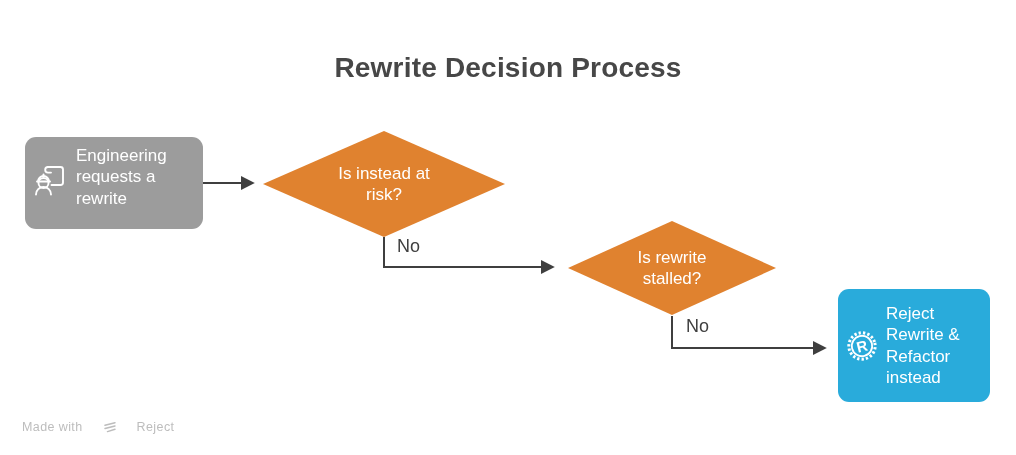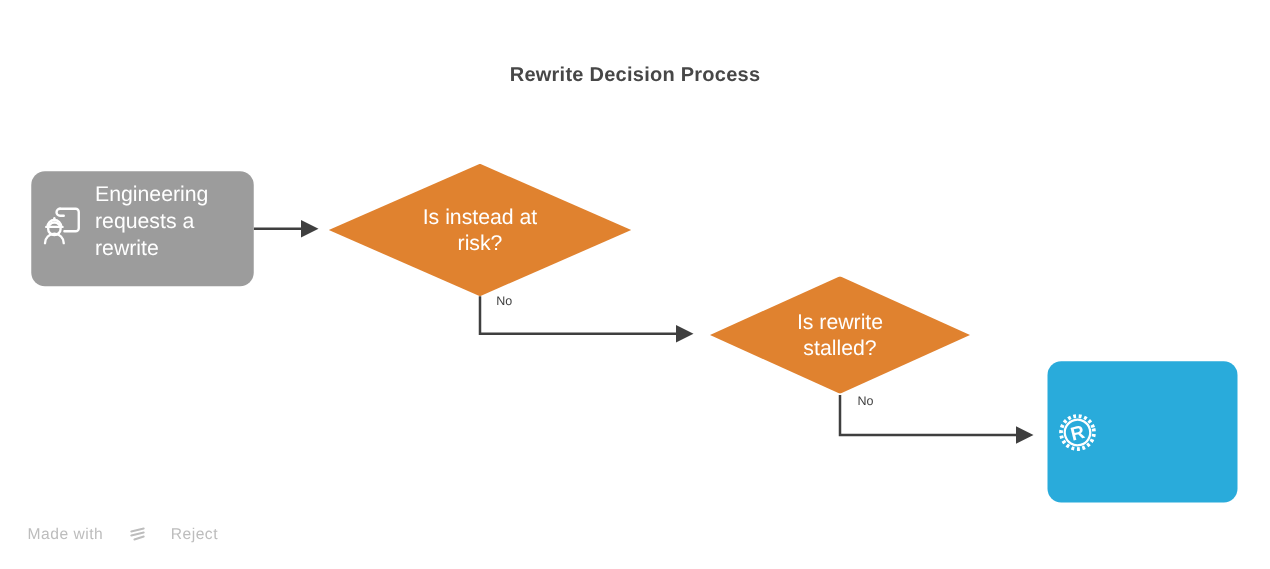--- a/index.html
+++ b/index.html
@@ -9,21 +9,21 @@
   }
   *{margin:0;padding:0;box-sizing:border-box;}
   html,body{background:#fff;}
   body{font-family:"Liberation Sans", sans-serif;}
   .canvas{
     position:relative;width:1016px;height:455px;background:var(--bg);
     overflow:hidden;
   }
   .title{
     position:absolute;left:0;top:52px;width:1016px;text-align:center;
-    font-size:16px;font-weight:700;color:var(--titleText);letter-spacing:.2px;
+    font-size:28px;font-weight:700;color:var(--titleText);letter-spacing:.2px;
   }
   .node{position:absolute;display:flex;align-items:center;color:var(--nodeText);}
   .rect{border-radius:11px;}
   .start{
     left:25px;top:137px;width:178px;height:92px;background:var(--gray);
     padding:0 10px 12px 8px;gap:7px;
   }
   .end{
     left:838px;top:289px;width:152px;height:113px;background:var(--blue);
     padding:0 8px 0 7px;gap:7px;
@@ -36,21 +36,21 @@
   .d1{left:263px;top:131px;width:242px;height:106px;}
   .d2{left:568px;top:221px;width:208px;height:94px;}
   .d1 .node-label{max-width:128px;}
   .d2 .node-label{max-width:104px;}
   .icon{flex:0 0 auto;display:flex;align-items:center;justify-content:center;}
   .connectors{
     position:absolute;left:0;top:0;width:1016px;height:455px;
     color:var(--connector);pointer-events:none;
   }
   .edge-label{
-    position:absolute;font-size:10px;color:var(--labelText);line-height:1;
+    position:absolute;font-size:18px;color:var(--labelText);line-height:1;
   }
   .no1{left:397px;top:237px;}
   .no2{left:686px;top:317px;}
   .watermark{
     position:absolute;left:22px;top:420px;display:flex;align-items:center;gap:20px;
     color:var(--watermark);font-size:12.5px;letter-spacing:.4px;
   }
   .watermark .napkin-glyph{display:flex;align-items:center;}
 </style>
 </head>
@@ -104,20 +104,21 @@
   <div class="node rect end">
     <span class="icon">
       <svg width="34" height="34" viewBox="0 0 34 34" fill="none">
         <g transform="rotate(-14 17 17)">
           <circle cx="17" cy="17" r="13.2" stroke="#FFFFFF" stroke-width="3" stroke-dasharray="2.3 2.1"></circle>
           <circle cx="17" cy="17" r="10.2" stroke="#FFFFFF" stroke-width="1.8"></circle>
           <text x="17" y="22.5" text-anchor="middle" fill="#FFFFFF" font-family="Liberation Sans, sans-serif" font-size="15" font-weight="bold">R</text>
         </g>
       </svg>
     </span>
+    <span class="node-label">Reject Rewrite &amp; Refactor instead</span>
   </div>
 
   <div class="watermark">
     <span>Made with</span>
     <span class="napkin-glyph">
       <svg width="14" height="13" viewBox="0 0 14 13" fill="none" stroke="#BDBDBD" stroke-width="1.5" stroke-linecap="round">
         <path d="M2 4.2 L12 1.8"></path>
         <path d="M2 7.4 L12 5"></path>
         <path d="M4.5 10.6 L12 8.2"></path>
       </svg>

